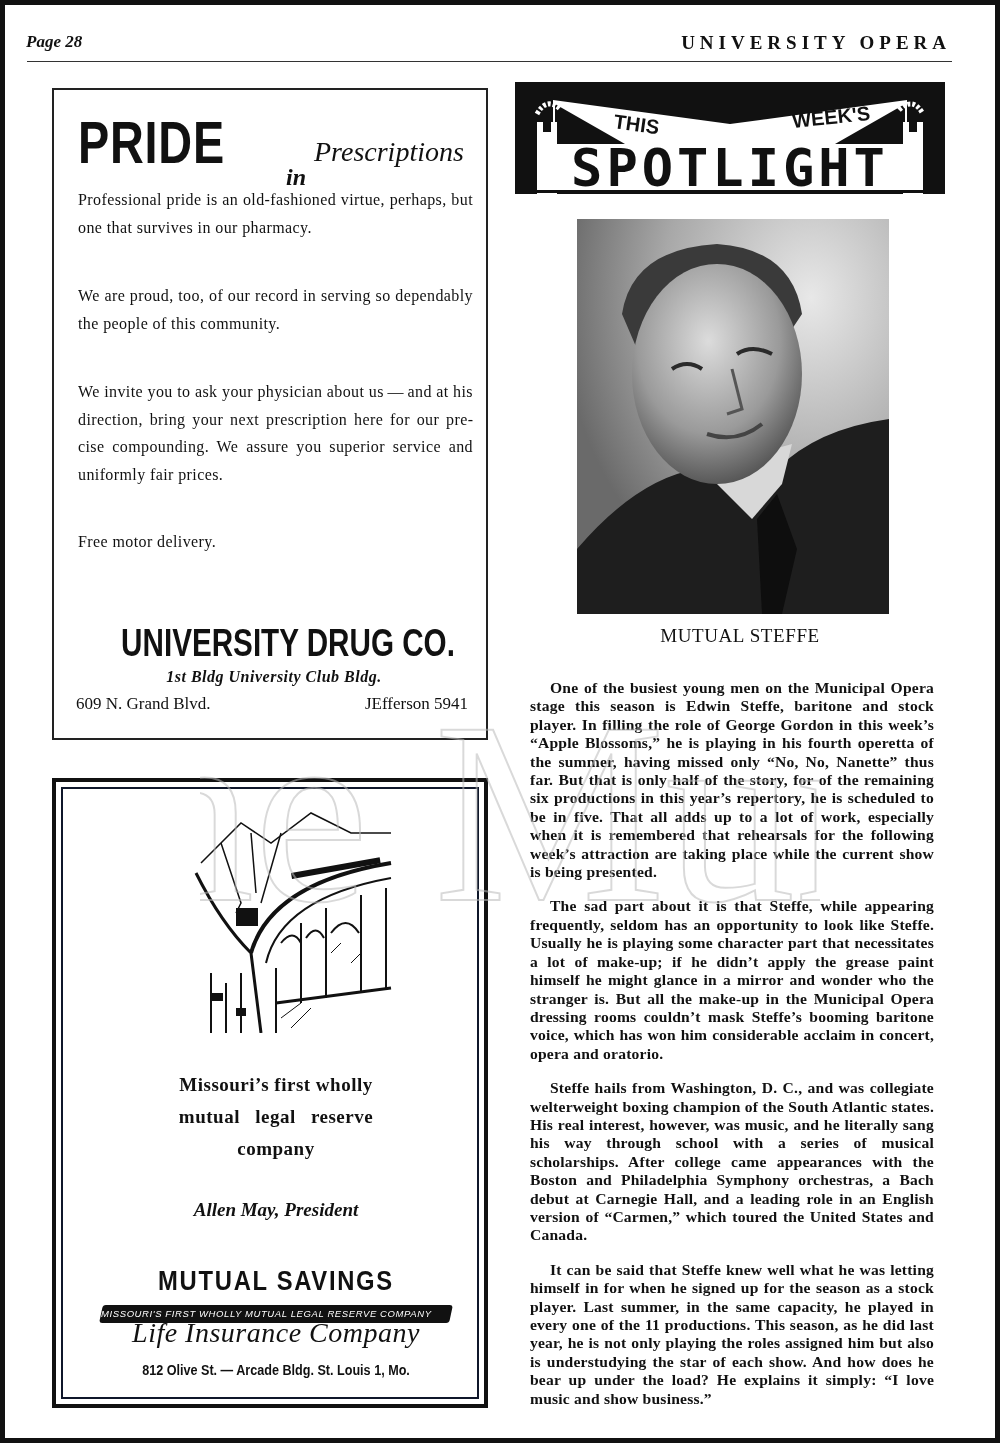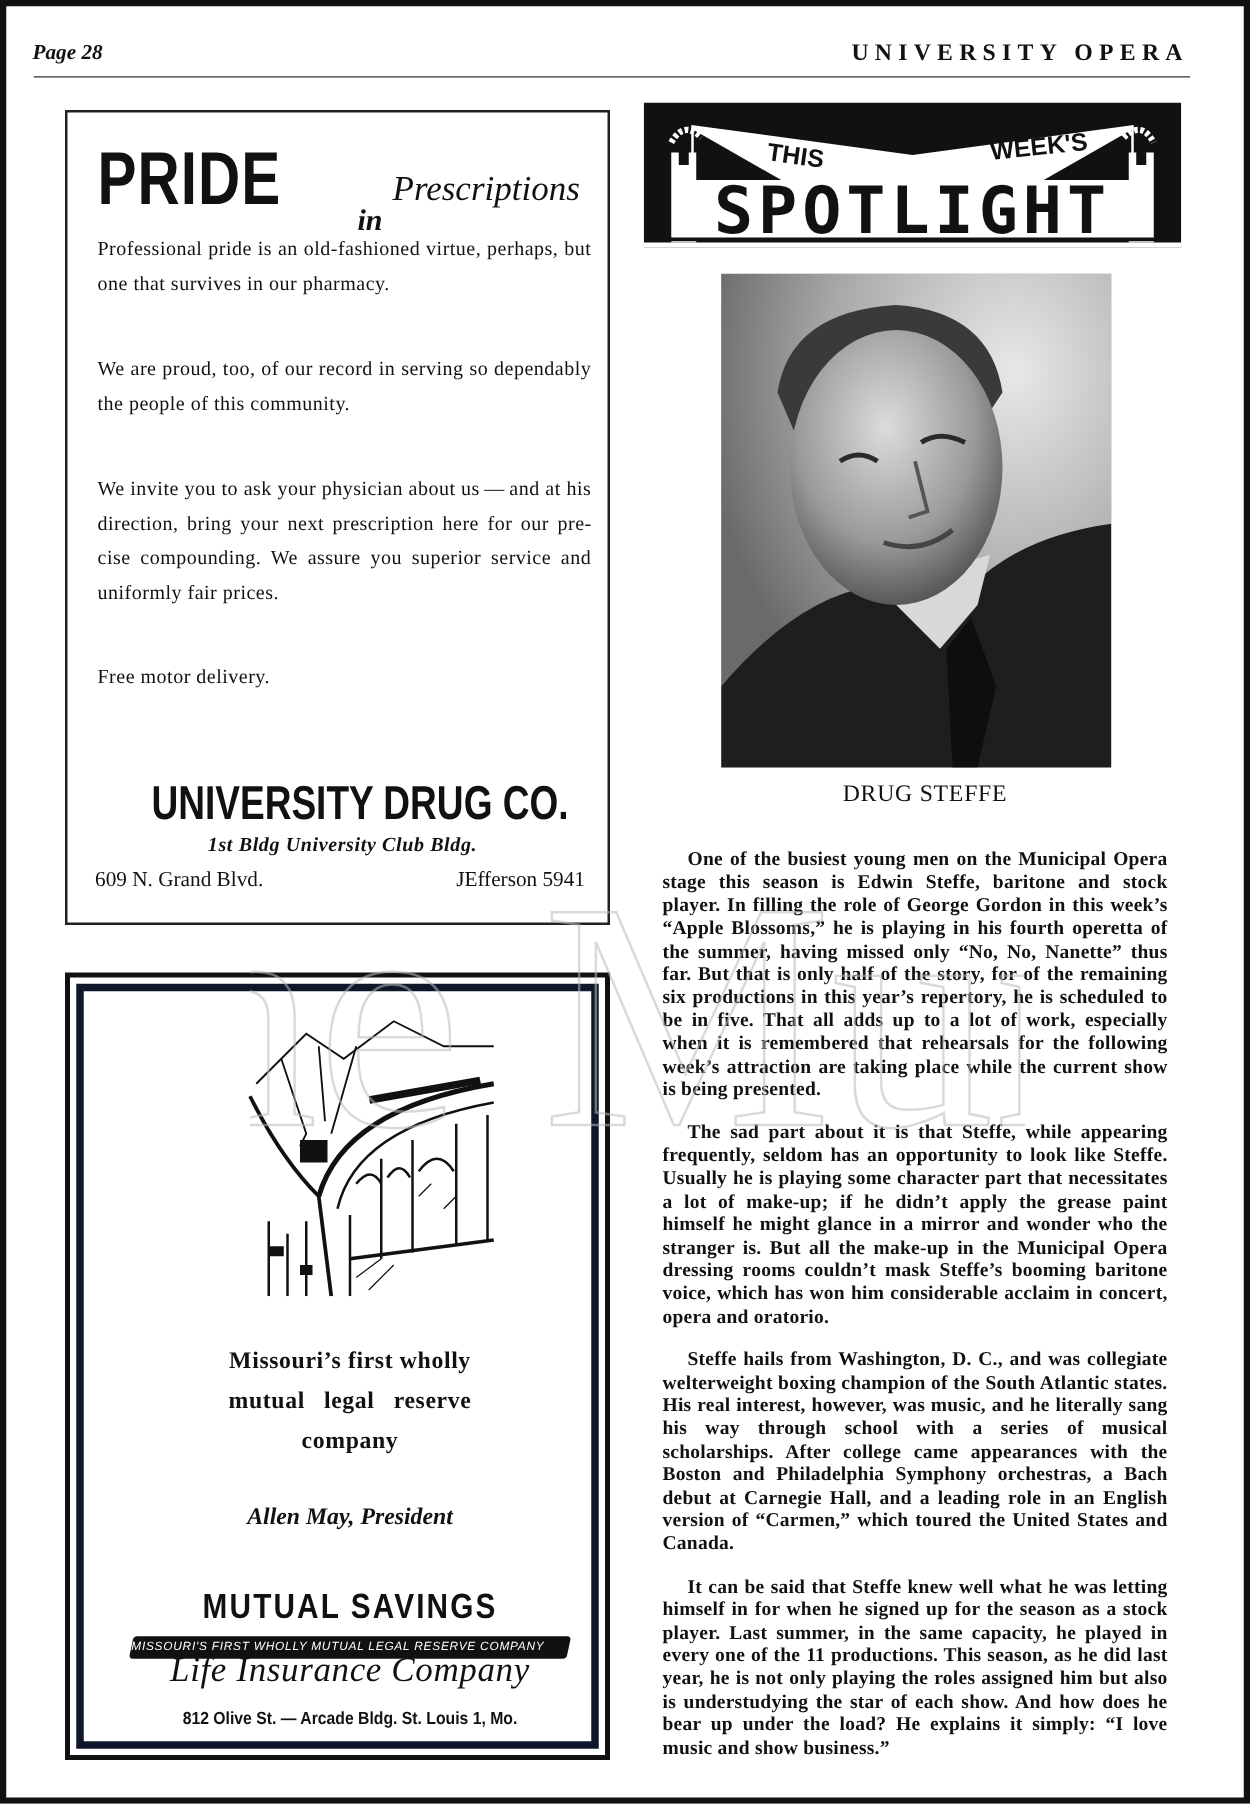--- a/index.html
+++ b/index.html
@@ -21,21 +21,21 @@
   .ad1-p2 { top: 192px; }
   .ad1-p3 { top: 288px; }
   .ad1-p4 { top: 438px; }
   .udc { position: absolute; left: 24px; top: 532px; width: 392px; text-align: center; font-family: "Liberation Sans", sans-serif; font-weight: bold; font-size: 38px; transform: scaleX(0.78); transform-origin: center; white-space: nowrap; }
   .udc-floor { position: absolute; left: 24px; top: 578px; width: 392px; text-align: center; font-family: "Liberation Serif", serif; font-style: italic; font-weight: bold; font-size: 16px; letter-spacing: 0.5px; }
   .udc-addr { position: absolute; left: 22px; top: 604px; font-family: "Liberation Serif", serif; font-size: 17px; }
   .udc-phone { position: absolute; right: 18px; top: 604px; font-family: "Liberation Serif", serif; font-size: 17px; }
 
   
   .ad2 { position: absolute; left: 52px; top: 778px; width: 436px; height: 630px; box-sizing: border-box; border: 4px solid #111; }
-  .ad2-inner { position: absolute; left: 5px; top: 5px; right: 5px; bottom: 5px; border: 6px solid #0f172a; }
+  .ad2-inner { position: absolute; left: 5px; top: 5px; right: 5px; bottom: 5px; border: 2px solid #0f172a; }
   .illus { position: absolute; left: 118px; top: 14px; width: 220px; height: 230px; }
   .ms-text { position: absolute; left: 0; width: 426px; text-align: center; font-family: "Liberation Serif", serif; font-weight: bold; font-size: 19px; line-height: 32px; letter-spacing: 0.5px; }
   .ms-l1 { top: 280px; }
   .ms-l2 { top: 312px; word-spacing: 10px; text-align: center; }
   .ms-l3 { top: 344px; }
   .ms-pres { position: absolute; left: 0; top: 410px; width: 426px; text-align: center; font-family: "Liberation Serif", serif; font-style: italic; font-weight: bold; font-size: 19px; }
   .ms-name { position: absolute; left: 0; top: 476px; width: 426px; text-align: center; font-family: "Liberation Sans", sans-serif; font-weight: bold; font-size: 28px; letter-spacing: 2px; transform: scaleX(0.85); }
   .ms-ribbon { position: absolute; left: 38px; top: 516px; width: 350px; height: 18px; background: #111; transform: skewX(-12deg); border-radius: 3px; }
   .ms-ribbon-text { position: absolute; left: 38px; top: 517px; width: 328px; text-align: center; color: #fff; font-family: "Liberation Sans", sans-serif; font-style: italic; font-size: 9.5px; letter-spacing: 0.6px; line-height: 16px; white-space: nowrap; }
   .ms-life { position: absolute; left: 0; top: 528px; width: 426px; text-align: center; font-family: "Liberation Serif", serif; font-style: italic; font-size: 28px; letter-spacing: 0.5px; }
@@ -146,21 +146,21 @@
   <path d="M125 250 L175 300 L205 265 L215 225 Z" fill="#d8d8d8"></path>
   <path d="M180 300 L200 275 L220 330 L205 395 L185 395 Z" fill="#0e0e0e"></path>
   <path d="M45 95 Q55 30 140 25 Q215 30 225 95 L215 110 Q190 55 140 55 Q85 60 60 130 Z" fill="#3a3a3a"></path>
   <ellipse cx="140" cy="155" rx="85" ry="110" fill="url(#faceGrad)"></ellipse>
   <path d="M95 150 Q110 140 125 150" stroke="#2a2a2a" stroke-width="4" fill="none"></path>
   <path d="M160 135 Q175 125 195 135" stroke="#2a2a2a" stroke-width="4" fill="none"></path>
   <path d="M155 150 L165 190 L150 195" stroke="#555" stroke-width="3" fill="none"></path>
   <path d="M130 215 Q160 225 185 205" stroke="#444" stroke-width="4" fill="none"></path>
 </svg>
 
-<div class="caption">DRUG STEFFE</div>
+<div class="caption">MUTUAL STEFFE</div>
 
 <div class="article">
   <p>One of the busiest young men on the Municipal Opera stage this season is Edwin Steffe, baritone and stock player. In filling the role of George Gor­don in this week’s “Apple Blossoms,” he is playing in his fourth operetta of the summer, having missed only “No, No, Nanette” thus far. But that is only half of the story, for of the remaining six produc­tions in this year’s repertory, he is scheduled to be in five.  That all adds up to a lot of work, espe­cially when it is remembered that rehearsals for the following week’s attraction are taking place while the current show is being presented.</p>
   <p>The sad part about it is that Steffe, while appear­ing frequently, seldom has an opportunity to look like Steffe.  Usually he is playing some character part that necessitates a lot of make-up; if he didn’t apply the grease paint himself he might glance in a mirror and wonder who the stranger is.  But all the make-up in the Municipal Opera dressing rooms couldn’t mask Steffe’s booming baritone voice, which has won him considerable acclaim in concert, opera and oratorio.</p>
   <p>Steffe hails from Washington, D. C., and was col­legiate welterweight boxing champion of the South Atlantic states. His real interest, however, was mu­sic, and he literally sang his way through school with a series of musical scholarships. After college came appearances with the Boston and Philadelphia Symphony orchestras, a Bach debut at Carnegie Hall, and a leading role in an English version of “Carmen,” which toured the United States and Canada.</p>
   <p>It can be said that Steffe knew well what he was letting himself in for when he signed up for the season as a stock player. Last summer, in the same capacity, he played in every one of the 11 pro­ductions. This season, as he did last year, he is not only playing the roles assigned him but also is un­derstudying the star of each show.  And how does he bear up under the load? He explains it simply: “I love music and show business.”</p>
 </div>
 
 <svg class="watermark" viewBox="0 0 620 520">
   <text x="310" y="380" text-anchor="middle" font-family="Liberation Serif, serif" font-size="260" fill="none" stroke="#bbb" stroke-width="2">The Muny</text>

